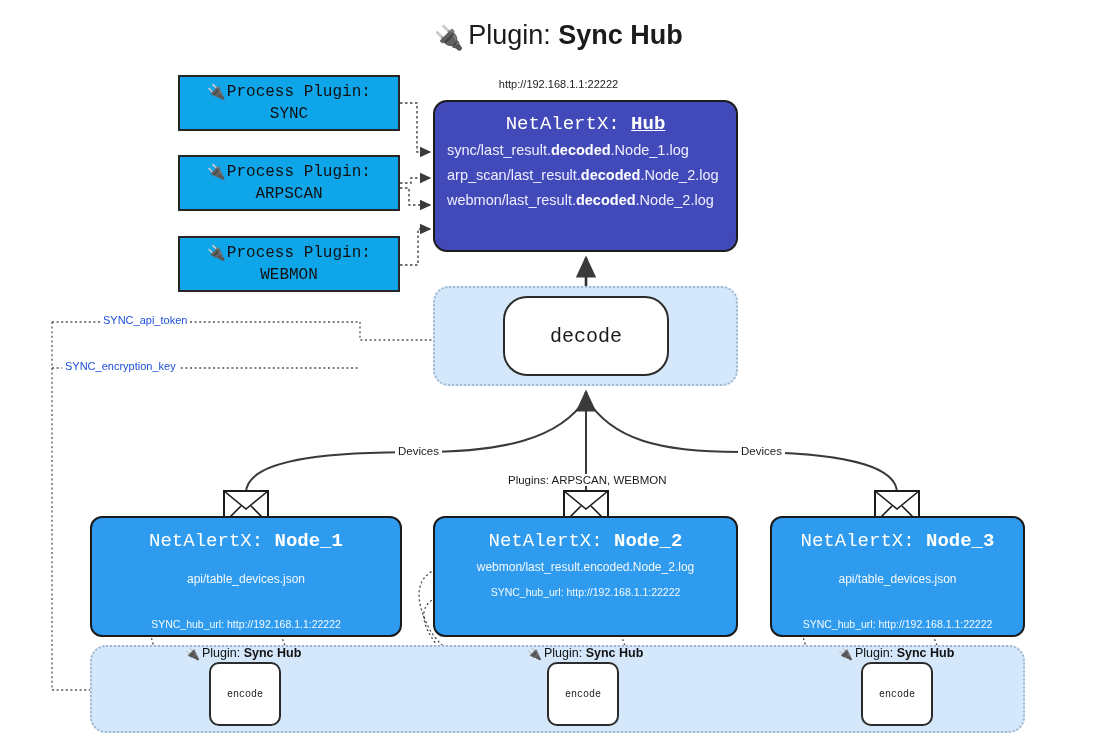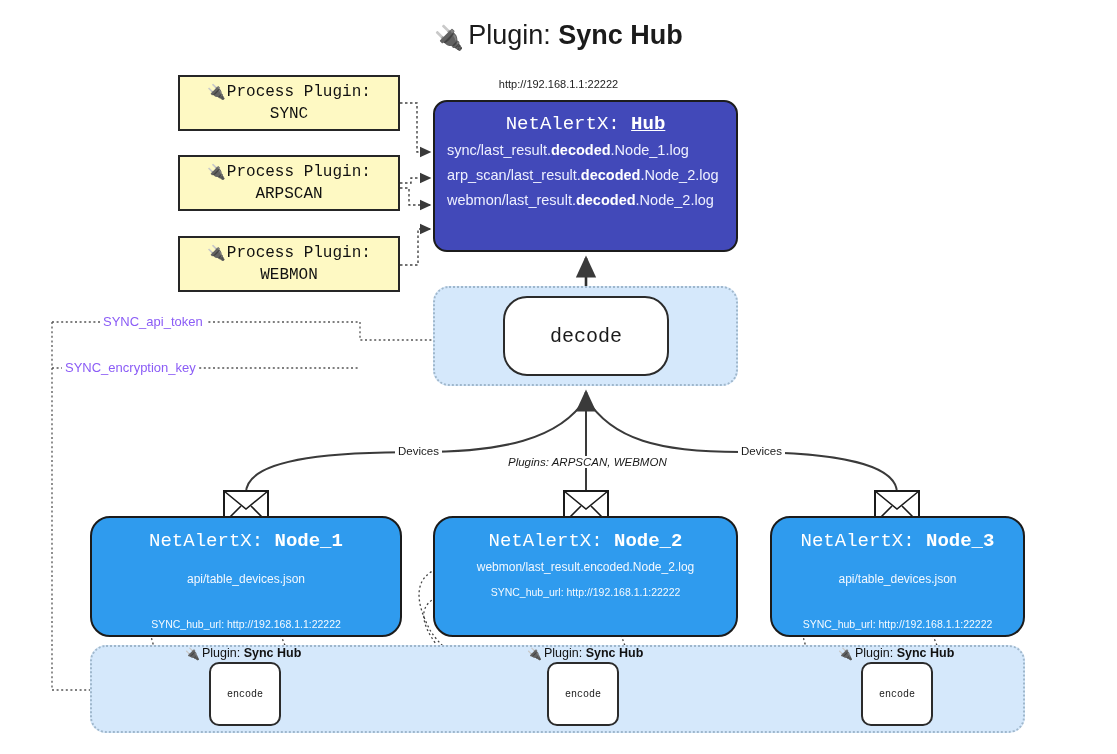--- a/index.html
+++ b/index.html
@@ -10,21 +10,21 @@
 
   .abs{position:absolute;box-sizing:border-box;}
 
   
   .title{left:0;top:18px;width:1117px;text-align:center;font-size:27px;line-height:34px;}
   .title .plug{font-size:24px;vertical-align:-2px;margin-right:4px;}
   .title .bold{font-weight:bold;}
   .huburl{left:0;top:78px;width:1117px;text-align:center;font-size:11px;color:#222;}
 
   
-  .procbox{border:2px solid #262626;background:#fef9c3;width:222px;height:56px;
+  .procbox{border:2px solid #262626;background:#0ea5e9;width:222px;height:56px;
            display:flex;flex-direction:column;align-items:center;justify-content:center;
            font-family:"Liberation Mono","DejaVu Sans Mono",monospace;font-size:16px;line-height:22px;color:#111;}
   .procbox .l1{white-space:nowrap;}
   .procbox .l1 .plug{font-family:"DejaVu Sans",sans-serif;font-size:15px;margin-right:1px;vertical-align:-1px;}
 
   
   .hub{left:433px;top:100px;width:305px;height:152px;background:#4249b9;border:2px solid #1c1c1c;
        border-radius:14px;color:#fff;padding-top:8px;}
   .hub .hname{text-align:center;font-family:"Liberation Mono","DejaVu Sans Mono",monospace;
                font-size:19px;line-height:28px;color:#fff;}
@@ -35,30 +35,30 @@
   
   .band{background:#d5e8fb;border:2px dotted #9fb7cc;border-radius:16px;}
 
   
   .wbox{background:#fff;border:2px solid #2b2b2b;display:flex;align-items:center;justify-content:center;}
   .decode{left:503px;top:296px;width:166px;height:80px;font-size:20px;
           font-family:"Liberation Mono","DejaVu Sans Mono",monospace;border-radius:24px;}
   .encbox{width:72px;height:64px;font-size:10px;font-family:"Liberation Mono","DejaVu Sans Mono",monospace;border-radius:10px;}
 
   
-  .node{background:#2f9bee;border:2px solid #1b1b1b;border-radius:20px;color:#fff;}
+  .node{background:#2f9bee;border:2px solid #1b1b1b;border-radius:12px;color:#fff;}
   .node .nname{text-align:center;font-family:"Liberation Mono","DejaVu Sans Mono",monospace;
                font-size:19px;line-height:26px;margin-top:10px;}
   .node .nname b{font-weight:bold;}
   .node .nline{text-align:center;font-size:12px;line-height:26px;color:#f2f8ff;white-space:nowrap;}
   .node .nurl{text-align:center;font-size:10.5px;color:#f4faff;white-space:nowrap;}
 
   
   .elabel{font-size:11.5px;color:#1b1b1b;background:#fff;padding:0 3px;white-space:nowrap;}
-  .tokenlabel{font-size:13px;color:#8b5cf6;background:#fff;padding:0 3px;white-space:nowrap;}
+  .tokenlabel{font-size:11px;color:#1d4ed8;background:#fff;padding:0 3px;white-space:nowrap;}
   .pluglabel{font-size:12.5px;color:#111;white-space:nowrap;}
   .pluglabel b{font-weight:bold;}
   .pluglabel .plug{font-size:12px;margin-right:2px;vertical-align:-1px;font-family:"DejaVu Sans",sans-serif;}
 </style>
 </head>
 <body>
 
 <div id="stage">
 
   <svg class="layer" viewBox="0 0 1117 754">
@@ -142,21 +142,21 @@
     <div class="line"><span>webmon/last_result.</span><b>decoded</b><span>.Node_2.log</span></div>
   </div>
 
   <div class="abs band" style="left:433px;top:286px;width:305px;height:100px;"></div>
   <div class="abs wbox decode">decode</div>
 
   <div class="abs tokenlabel" style="left:100px;top:314px;">SYNC_api_token</div>
   <div class="abs tokenlabel" style="left:62px;top:360px;">SYNC_encryption_key</div>
 
   <div class="abs elabel" style="left:395px;top:445px;">Devices</div>
-  <div class="abs elabel" style="left:505px;top:456px;font-style:italic;">Plugins: ARPSCAN, WEBMON</div>
+  <div class="abs elabel" style="left:505px;top:474px;">Plugins: ARPSCAN, WEBMON</div>
   <div class="abs elabel" style="left:738px;top:445px;">Devices</div>
 
   <div class="abs node" style="left:90px;top:516px;width:312px;height:121px;">
     <div class="nname"><span>NetAlertX:</span>
       <b>Node_1</b></div>
     <div class="nline" style="margin-top:12px;">api/table_devices.json</div>
     <div class="nurl" style="margin-top:26px;">SYNC_hub_url: http://192.168.1.1:22222</div>
   </div>
 
   <div class="abs node" style="left:433px;top:516px;width:305px;height:121px;">

